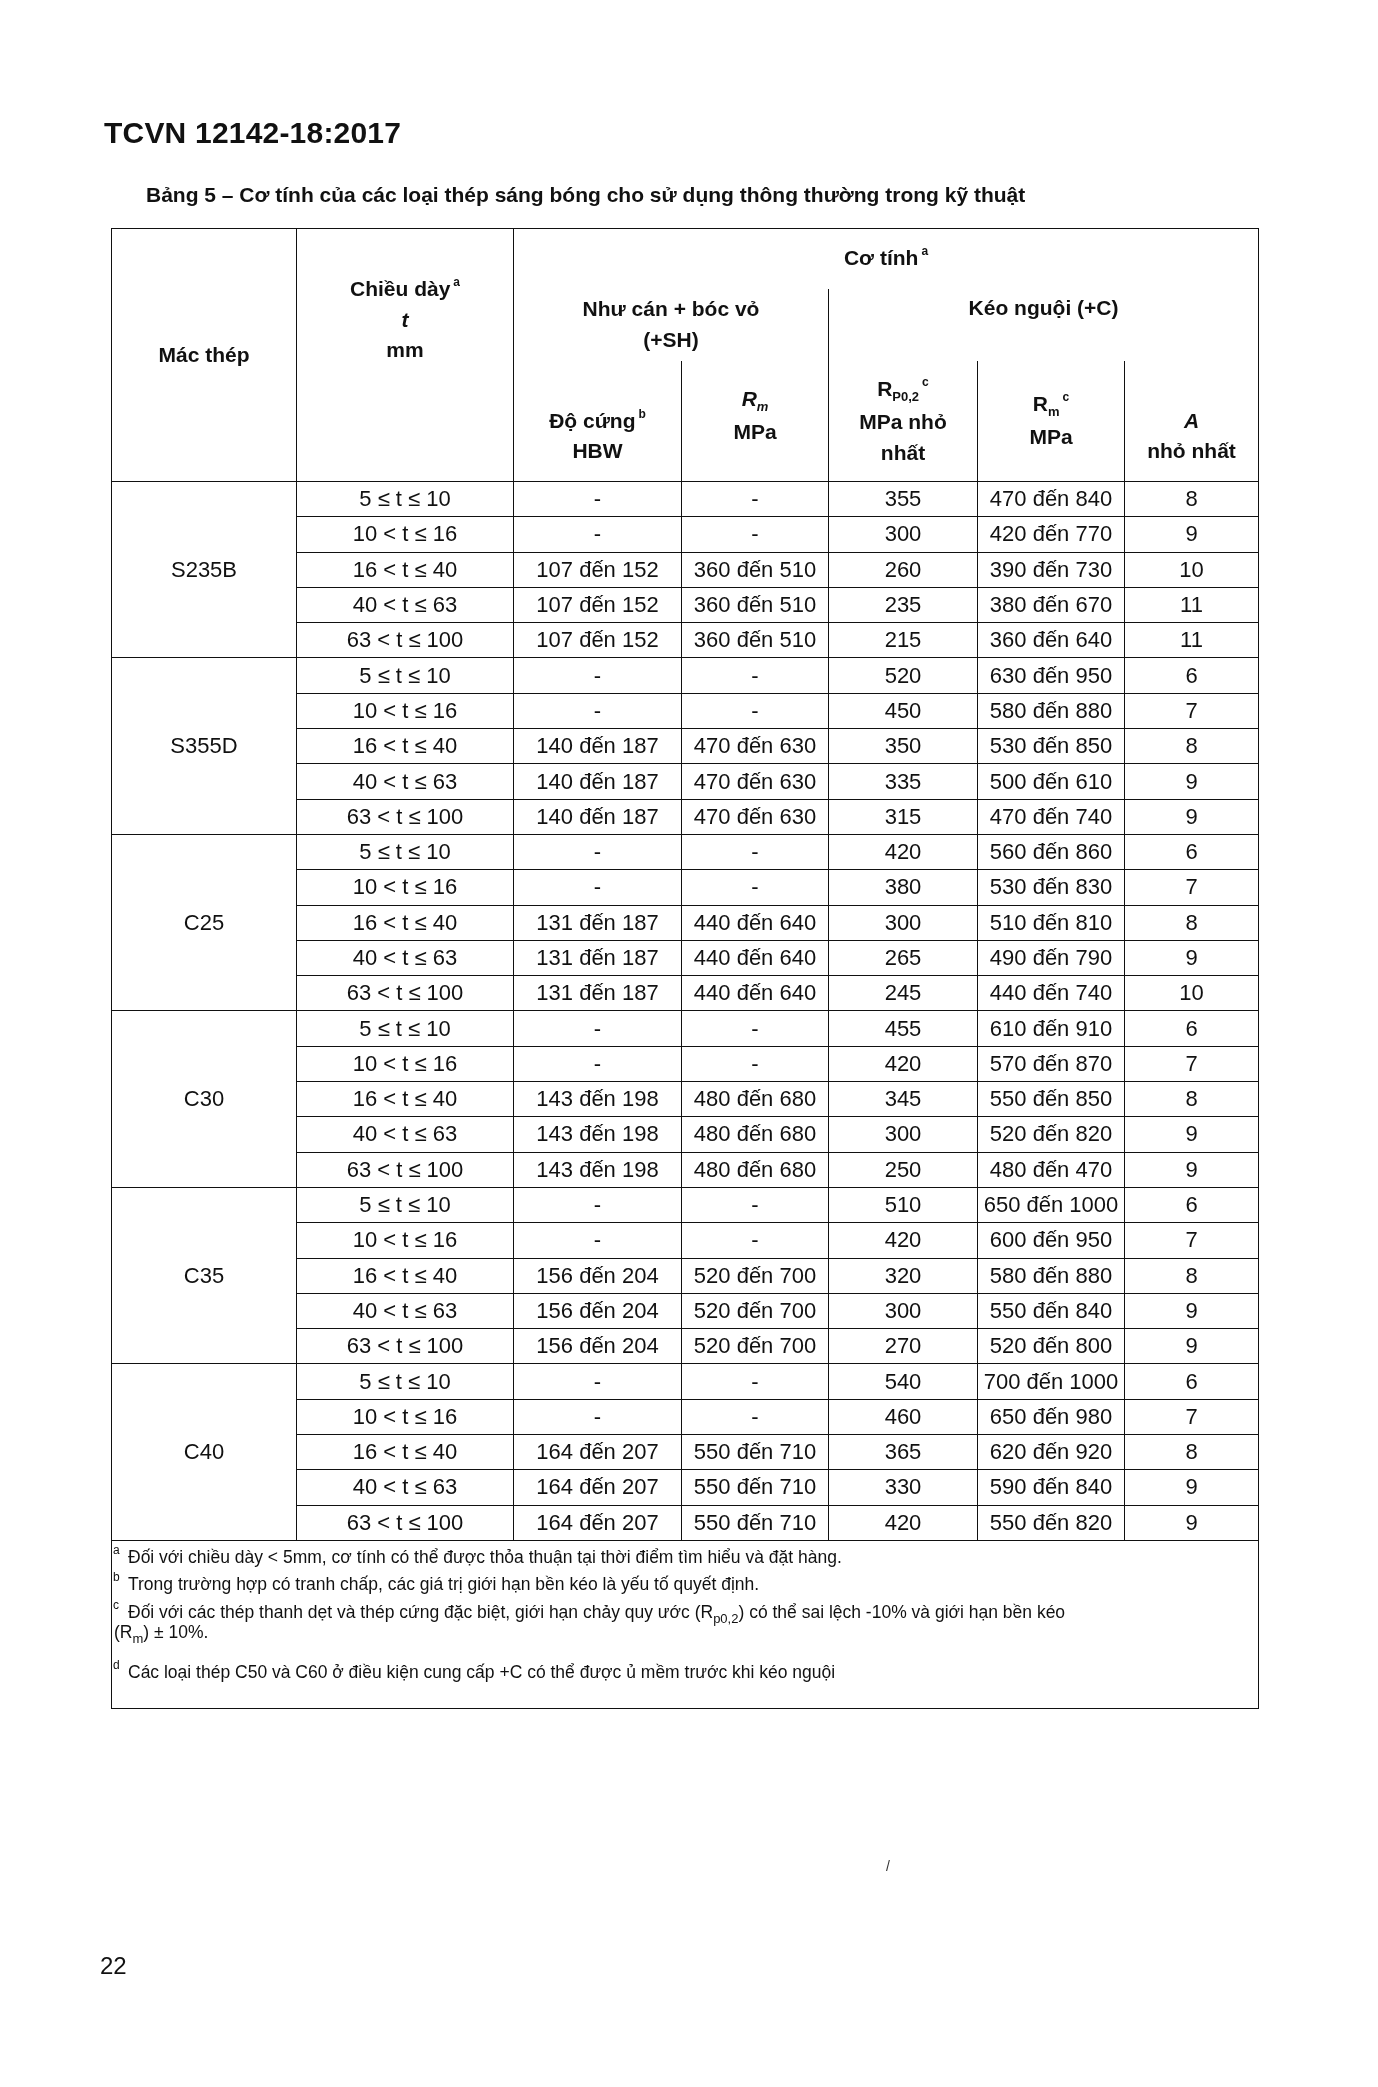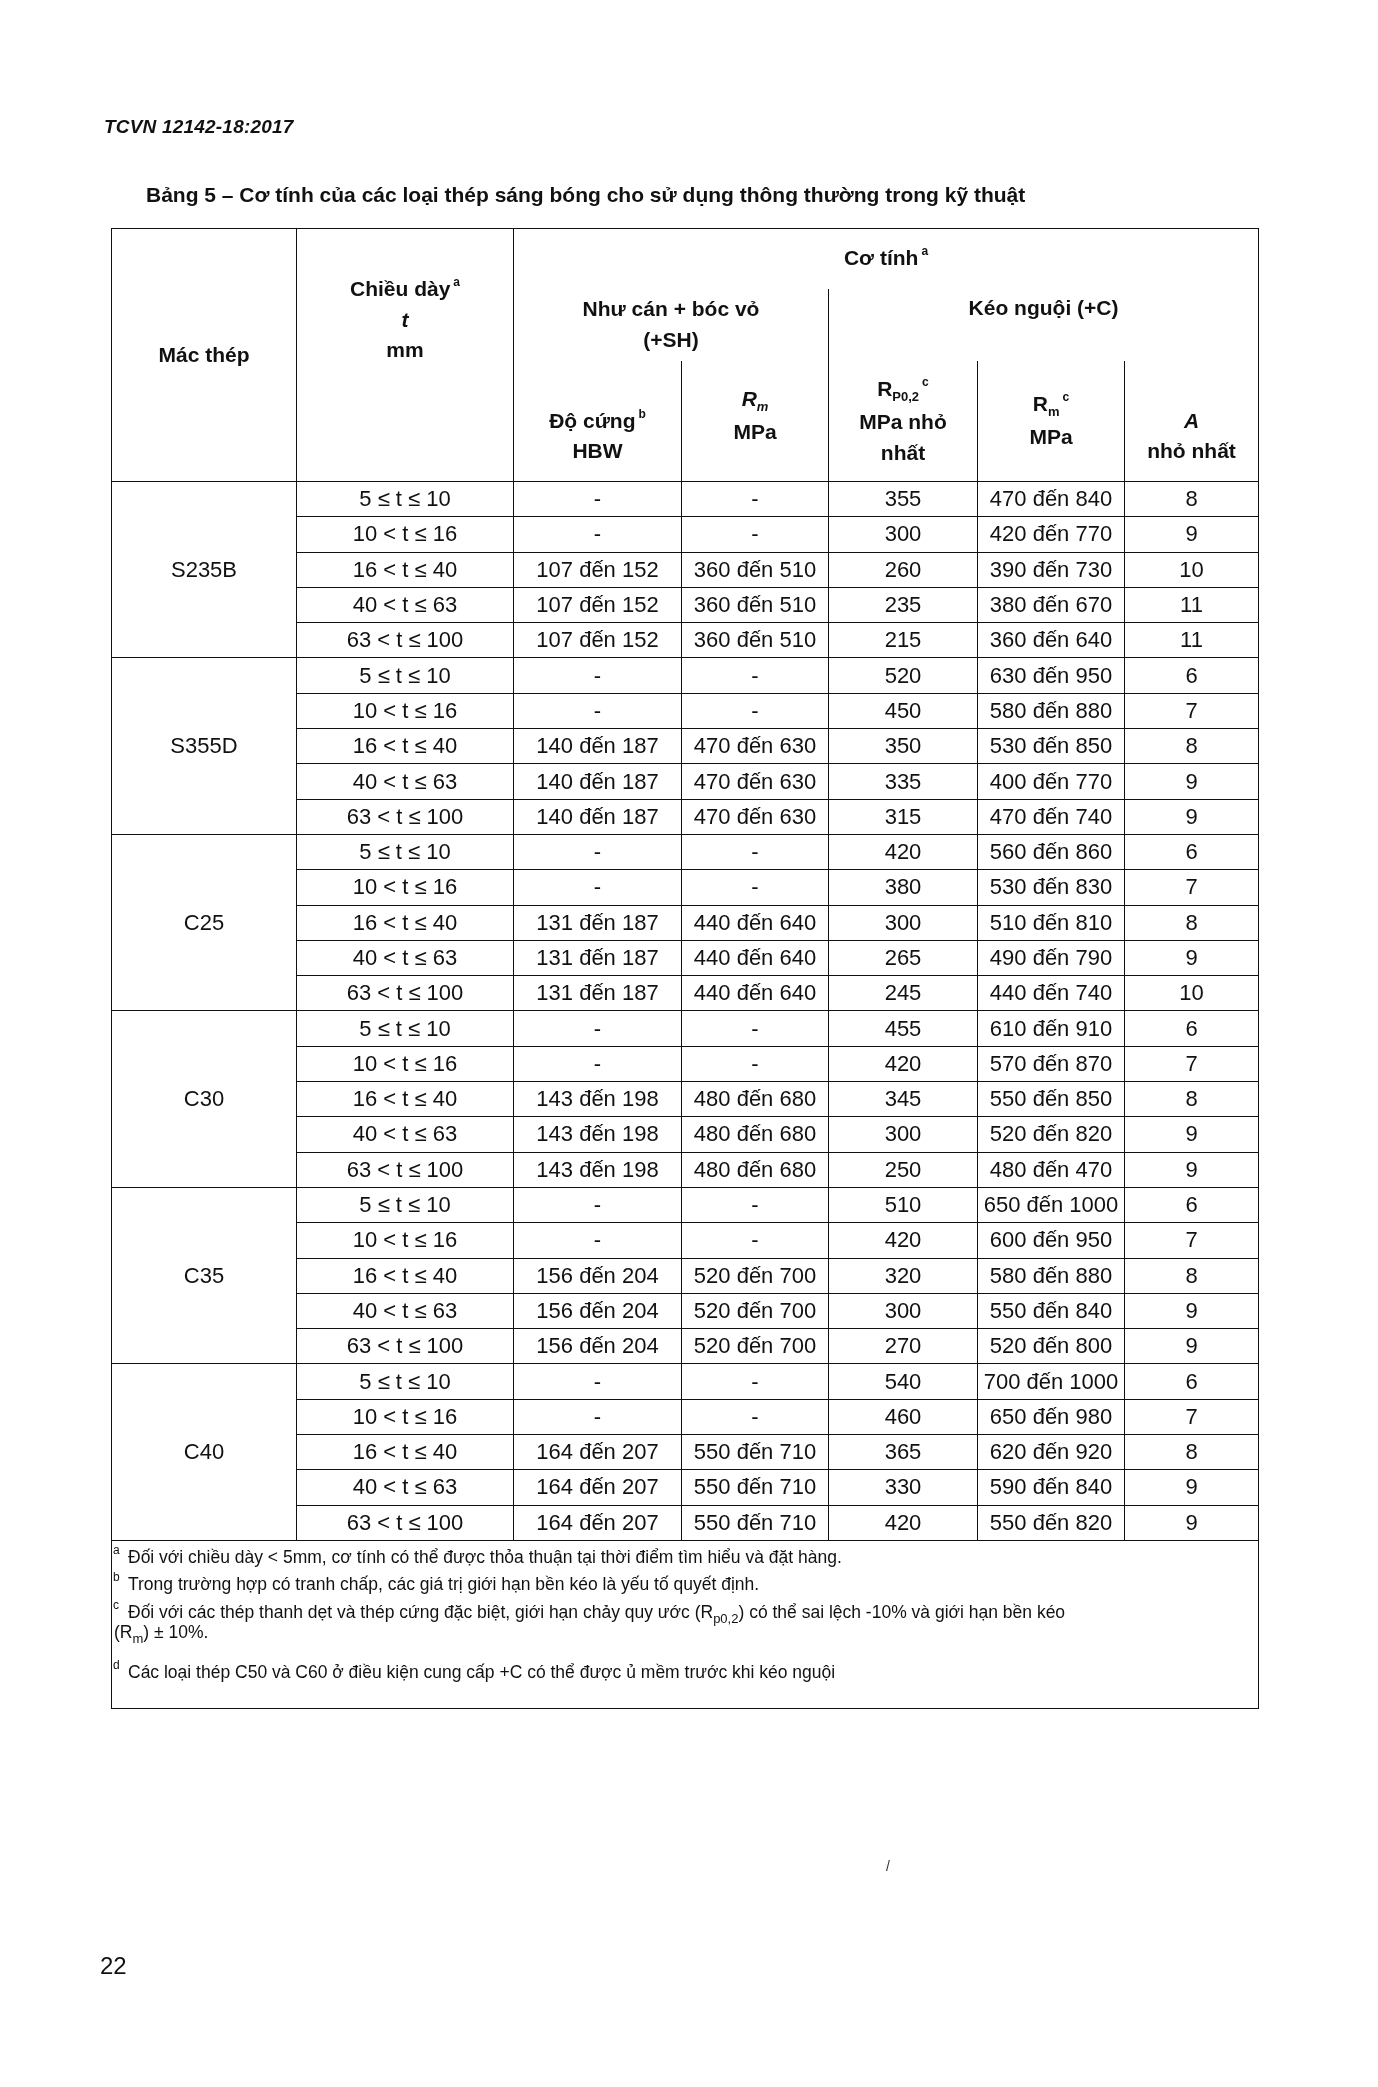--- a/index.html
+++ b/index.html
@@ -2,21 +2,21 @@
 <html><head>
 <meta charset="utf-8">
 <style>
   html, body { margin: 0; padding: 0; background: #ffffff; }
   body {
     width: 1378px; height: 2087px; position: relative; overflow: hidden;
     font-family: "Liberation Sans", "DejaVu Sans", sans-serif; color: #111;
   }
   .doc-id {
     position: absolute; left: 104px; top: 116px;
-    font-size: 19px; font-weight: bold; letter-spacing: 0.2px; font-style: italic;
+    font-size: 30px; font-weight: bold; letter-spacing: 0.2px;
   }
   .table-title {
     position: absolute; left: 146px; top: 183px;
     font-size: 21px; font-weight: bold;
   }
   .page-number {
     position: absolute; left: 100px; top: 1952px; font-size: 24px;
   }
   .stray-mark {
     position: absolute; left: 886px; top: 1858px; font-size: 14px; color: #333;
@@ -179,21 +179,21 @@
         <td>470 đến 630</td>
         <td>350</td>
         <td>530 đến 850</td>
         <td>8</td>
       </tr>
       <tr class="data">
         <td>40 &lt; t ≤ 63</td>
         <td>140 đến 187</td>
         <td>470 đến 630</td>
         <td>335</td>
-        <td>400 đến 770</td>
+        <td>500 đến 610</td>
         <td>9</td>
       </tr>
       <tr class="data">
         <td>63 &lt; t ≤ 100</td>
         <td>140 đến 187</td>
         <td>470 đến 630</td>
         <td>315</td>
         <td>470 đến 740</td>
         <td>9</td>
       </tr>

